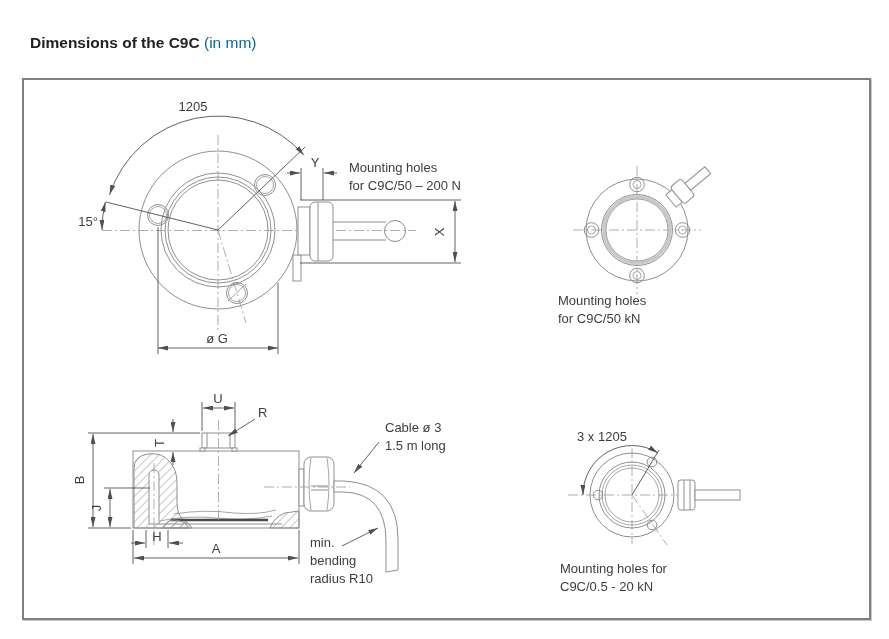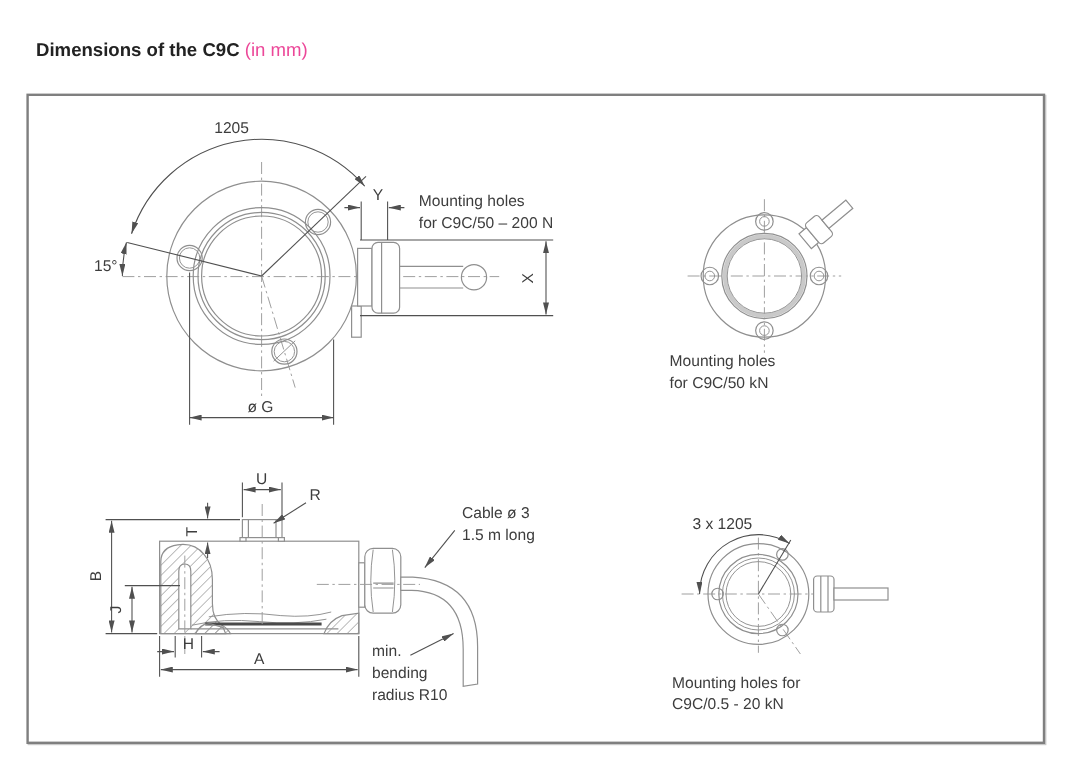--- a/index.html
+++ b/index.html
@@ -1,20 +1,20 @@
 <!DOCTYPE html>
 <html style="--c-line: #8f8f8f; --c-centerline: #9b9b9b; --c-dim: #505050; --c-text: #3d3d3d; --c-border: #7f7f7f; --c-band: #c9c9c9; --c-hatch: #9a9a9a;"><head>
 <meta charset="utf-8">
 <style>
   html,body{margin:0;padding:0;background:#fff;}
   .page{position:relative;width:889px;height:639px;background:#fff;overflow:hidden;
         font-family:"Liberation Sans",sans-serif;}
   .title{position:absolute;left:30px;top:34px;font-size:15.5px;color:#222;}
   .title .main{font-weight:bold;text-align:right;}
-  .title .suffix{font-weight:normal;color:#ec4899;}
+  .title .suffix{font-weight:normal;color:#0369a1;}
   .frame{position:absolute;left:22px;top:78px;width:845px;height:538px;
          border:2px solid var(--c-border,#7f7f7f);background:#fff;
          box-shadow:1px 1px 0 #c9c9c9;}
   svg{display:block;}
   .ln{stroke:var(--c-line,#8f8f8f);fill:none;stroke-width:1;}
   .lnf{stroke:var(--c-line,#8f8f8f);fill:#fff;stroke-width:1;}
   .thin{stroke:var(--c-line,#8f8f8f);fill:none;stroke-width:.8;}
   .cl{stroke:var(--c-centerline,#9b9b9b);fill:none;stroke-width:.8;
       stroke-dasharray:10 3 2 3;}
   .dim{stroke:var(--c-dim,#505050);fill:none;stroke-width:.9;}

